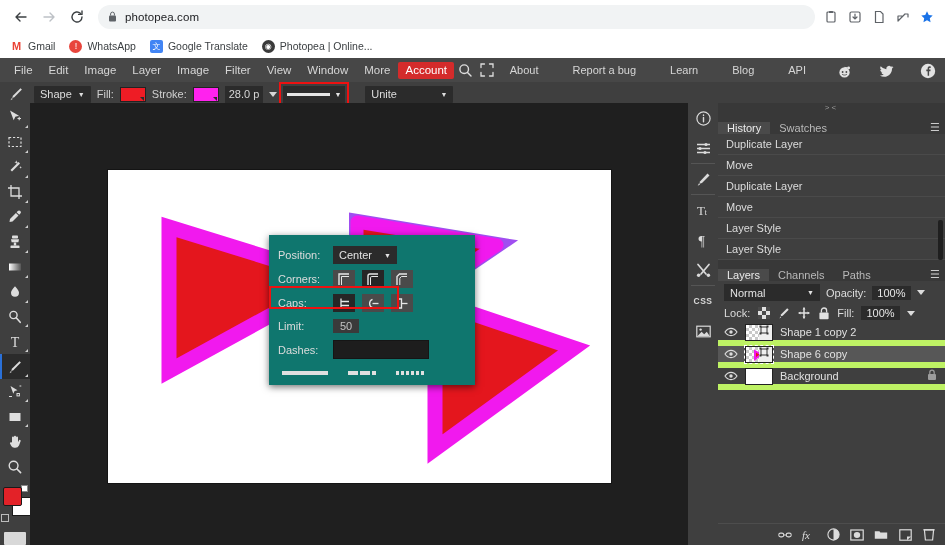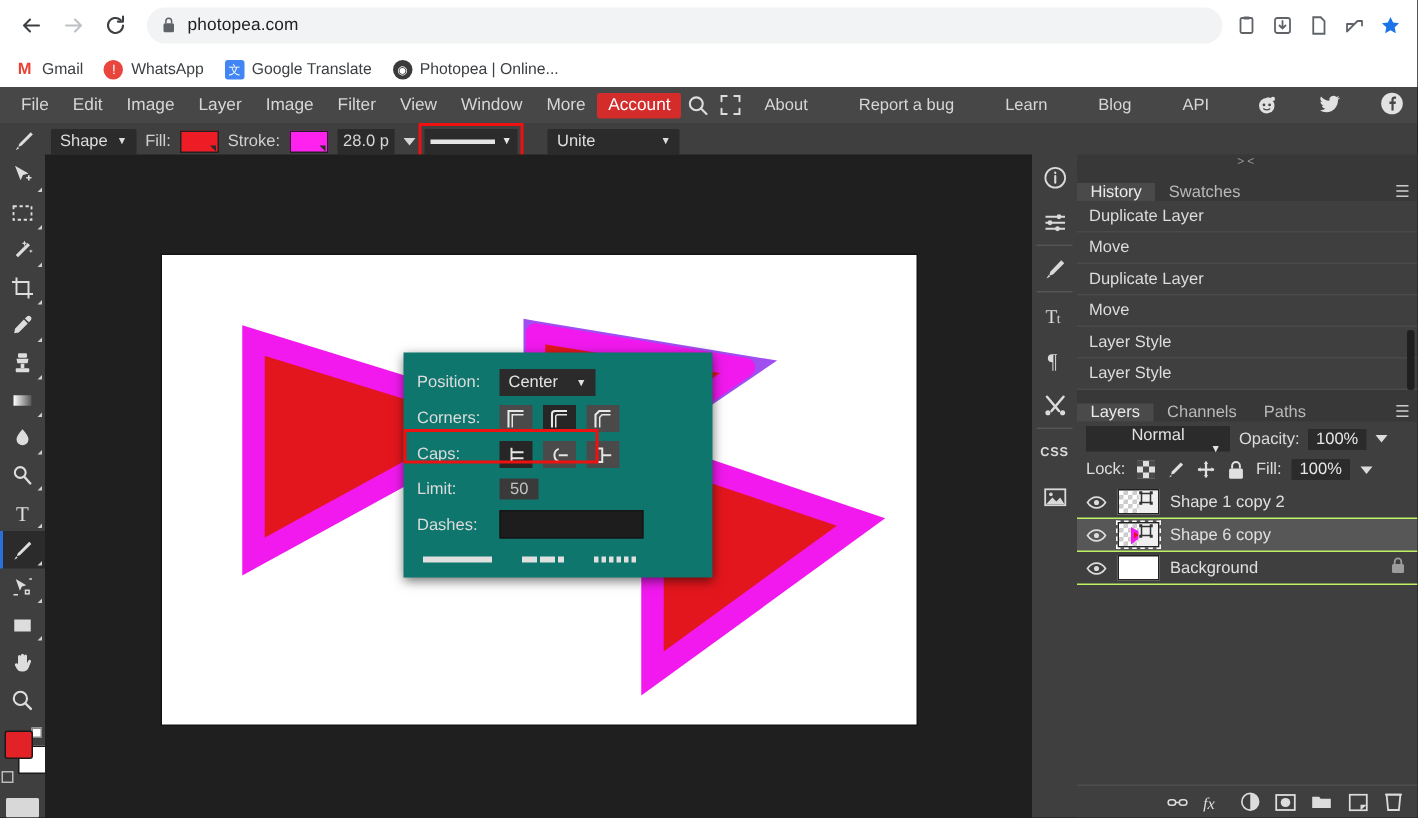--- a/index.html
+++ b/index.html
@@ -39,21 +39,21 @@
   .bm-pp { background: #3a3a3a; color: #fff; border-radius: 50%; font-size: 8px; }
 
   
   .menubar {
     height: 24px; background: #474747; display: flex; align-items: center;
     padding: 0 6px; color: #d6d6d6; font-size: 11.5px;
   }
   .menu-item { padding: 0 8px; line-height: 24px; height: 24px; white-space: nowrap; }
   .menu-item.account { background: #d42b2b; color: #fff; border-radius: 2px; height: 17px; line-height: 17px; padding: 0 7px; }
   .menu-ic { width: 22px; height: 24px; display: flex; align-items: center; justify-content: center; color: #d6d6d6; }
-  .menu-right { margin-left: auto; display: flex; align-items: flex-start; gap: 20px; }
+  .menu-right { margin-left: auto; display: flex; align-items: flex-end; gap: 20px; }
   .menu-right .menu-item { padding: 0 7px; font-size: 11px; }
   .soc { width: 22px; height: 22px; display: flex; align-items: center; justify-content: center; color: #e2e2e2; }
 
   
   .optbar {
     height: 24px; background: #3f3f3f; display: flex; align-items: center;
     padding: 0 4px; gap: 6px; color: #d6d6d6; font-size: 11px; position: relative;
   }
   .opt-tool { width: 24px; height: 22px; display: flex; align-items: center; justify-content: center; color: #ddd; }
   .sel {
@@ -165,32 +165,32 @@
   .hrow {
     height: 21px; display: flex; align-items: center; padding: 0 8px;
     font-size: 11px; color: #dcdcdc; border-bottom: 1px solid #4a4a4a;
   }
   .hscroll { position: absolute; right: 2px; top: 86px; width: 5px; height: 40px; background: #1f1f1f; border-radius: 2px; }
 
   .layers-sec { flex: 1; display: flex; flex-direction: column; background: #3f3f3f; }
   .lrow-opts { display: flex; align-items: center; gap: 6px; padding: 3px 6px; font-size: 11px; color: #dcdcdc; }
   .blend {
     background: #2b2b2b; width: 96px; height: 17px; display: flex; align-items: center;
-    padding: 0 6px; font-size: 11px; color: #e2e2e2; flex-direction: column;
+    padding: 0 6px; font-size: 11px; color: #e2e2e2;
   }
   .blend .caret { margin-left: auto; font-size: 7px; }
   .opval { background: #2b2b2b; padding: 1px 5px; font-size: 11px; color: #e6e6e6; }
   .mini-tri { width: 0; height: 0; border-left: 4px solid transparent; border-right: 4px solid transparent; border-top: 5px solid #dcdcdc; }
   .lockrow { display: flex; align-items: center; gap: 7px; padding: 2px 6px 4px 6px; font-size: 11px; color: #dcdcdc; }
   .lock-ic2 { width: 13px; height: 13px; display: flex; align-items: center; justify-content: center; color: #e0e0e0; }
 
   .layer-list { flex: 1; }
   .layer {
     height: 22px; display: flex; align-items: center; gap: 7px; padding: 0 8px 0 6px;
-    font-size: 11px; color: #e0e0e0; border-bottom: 1px solid #bef264;
+    font-size: 11px; color: #e0e0e0; border-bottom: 6px solid #bef264;
   }
   .layer.selected { background: #575757; }
   .eye { width: 14px; display: flex; align-items: center; justify-content: center; color: #dcdcdc; }
   .thumb { width: 28px; height: 17px; background: #fff; border: 1px solid #222; position: relative; overflow: hidden; flex: none; }
   .thumb.checker {
     background-image:
       linear-gradient(45deg, #c9c9c9 25%, transparent 25%, transparent 75%, #c9c9c9 75%),
       linear-gradient(45deg, #c9c9c9 25%, #fff 25%, #fff 75%, #c9c9c9 75%);
     background-size: 6px 6px; background-position: 0 0, 3px 3px;
   }

